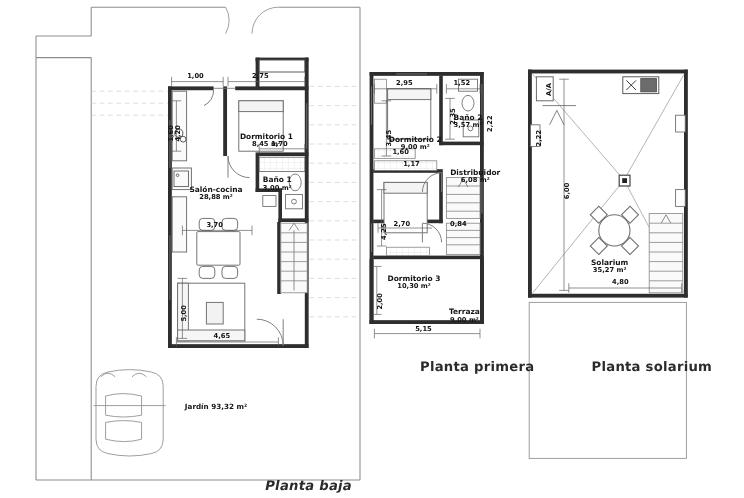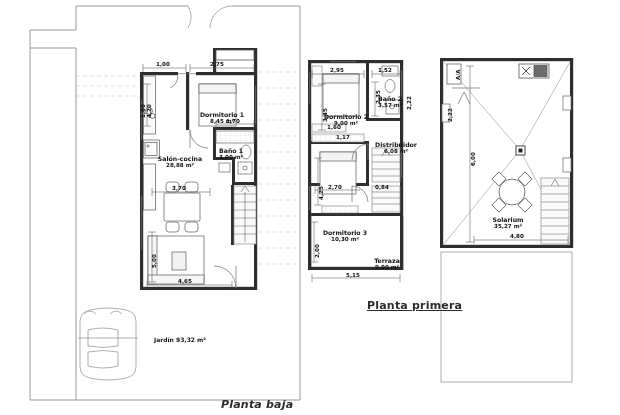--- a/index.html
+++ b/index.html
@@ -464,25 +464,26 @@
 <div class="dimv" style="left:322px;top:122px;">3,45</div>
 <div class="dim" style="left:327px;top:124px;">1,60</div>
 <div class="dim" style="left:336px;top:134px;">1,17</div>
 <div class="dim" style="left:328px;top:184px;">2,70</div>
 <div class="dim" style="left:375px;top:184px;">0,84</div>
 <div class="dimv" style="left:318px;top:200px;">4,25</div>
 <div class="dimv" style="left:314px;top:258px;">2,00</div>
 <div class="dim" style="left:346px;top:272px;">5,15</div>
 <div class="dimv" style="left:406px;top:110px;">2,22</div>
 
-<div class="cap" style="left:367px;top:299px;text-decoration:underline;">Planta primera</div>
+<div class="cap" style="left:350px;top:299px;">Planta primera</div>
 
 <div class="rl" style="left:484px;top:216px;width:48px;">
   <span>Solarium</span>
   <span class="a">35,27 m²</span>
 </div>
 <div class="dimv" style="left:470px;top:166px;">6,00</div>
 <div class="dim" style="left:510px;top:233px;">4,80</div>
 <div class="dimv" style="left:447px;top:122px;">2,22</div>
 <div class="dimv" style="left:455px;top:80px;">A/A</div>
 
+<div class="cap" style="left:493px;top:299px;">Planta solarium</div>
 
 </div>
 
 </body></html>

